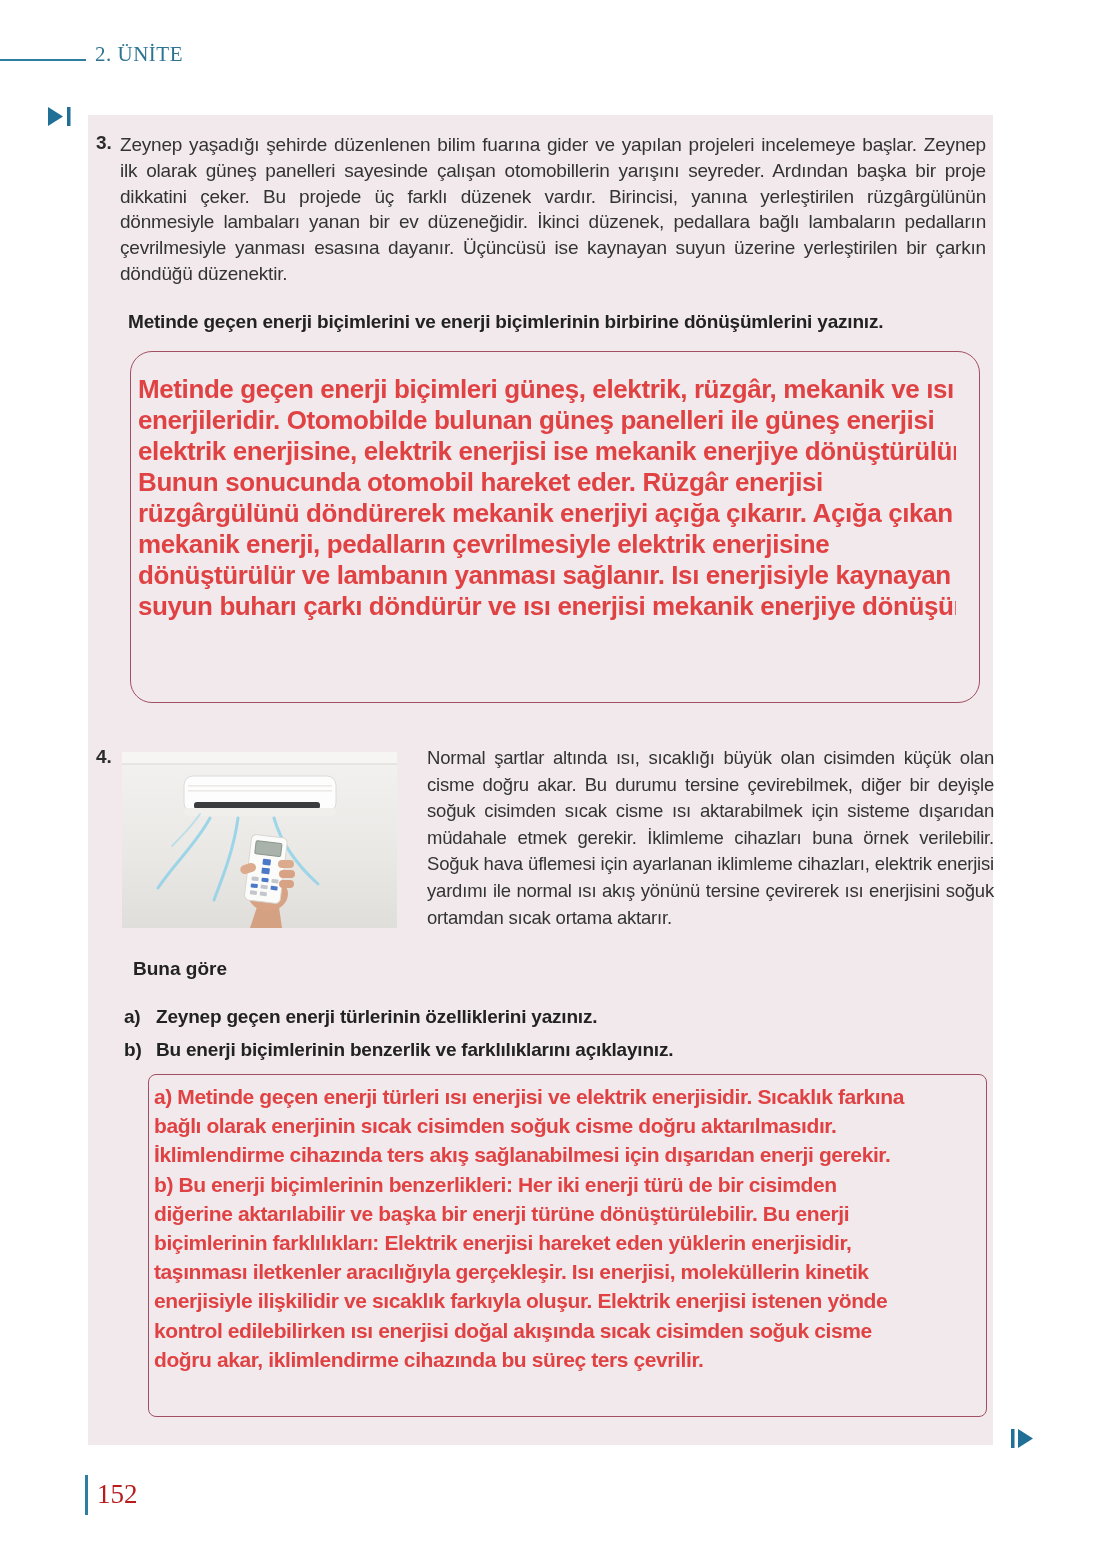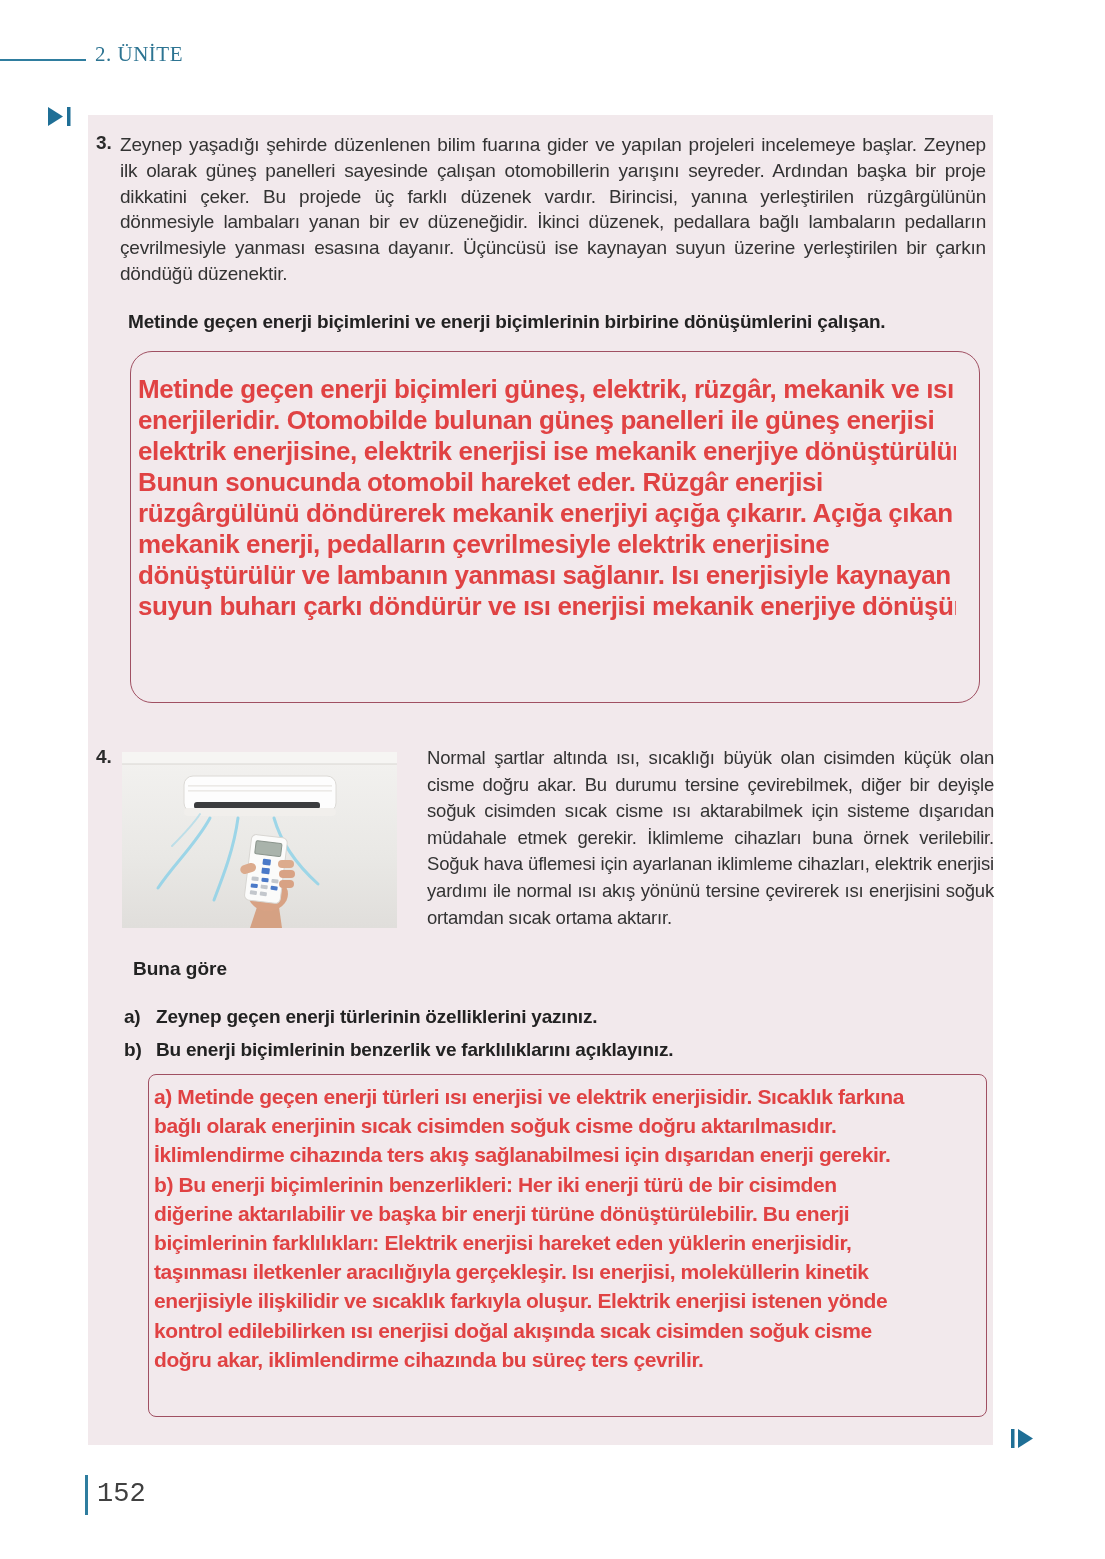--- a/index.html
+++ b/index.html
@@ -72,41 +72,41 @@
     font-size:19px;font-weight:bold;color:#222222;letter-spacing:-0.2px;
   }
   .item-a{top:891px;}
   .item-b{top:924px;}
   .sub-item .lbl{width:20px;flex:0 0 auto;}
 
   
   .page-rule{position:absolute;left:85px;top:1475px;width:3px;height:40px;background:#2f7d9f;}
   .page-number{
     position:absolute;left:97px;top:1479px;
-    font-family:Liberation Mono, monospace;font-size:27px;color:#404040;
+    font-family:Liberation Serif, serif;font-size:27px;color:#b91c1c;
   }
 </style>
 </head>
 <body>
 
 <div id="page">
 
   <div class="header-rule"></div>
   <div class="unit-label">2. ÜNİTE</div>
 
   <svg class="marker-top" viewBox="0 0 27 19">
     <polygon points="0,0 15,9.5 0,19" fill="#1f6f96"></polygon>
     <rect x="19" y="0" width="3.5" height="19" fill="#1f6f96"></rect>
   </svg>
 
   <div class="content">
 
     <div class="q-number q3-number">3.</div>
     <div class="q3-text">Zeynep yaşadığı şehirde düzenlenen bilim fuarına gider ve yapılan projeleri incelemeye başlar. Zeynep ilk olarak güneş panelleri sayesinde çalışan otomobillerin yarışını seyreder. Ardından başka bir proje dikkatini çeker. Bu projede üç farklı düzenek vardır. Birincisi, yanına yerleştirilen rüzgârgülünün dönmesiyle lambaları yanan bir ev düzeneğidir. İkinci düzenek, pedallara bağlı lambaların pedalların çevrilmesiyle yanması esasına dayanır. Üçüncüsü ise kaynayan suyun üzerine yerleştirilen bir çarkın döndüğü düzenektir.</div>
-    <div class="q3-prompt">Metinde geçen enerji biçimlerini ve enerji biçimlerinin birbirine dönüşümlerini çalışan.</div>
+    <div class="q3-prompt">Metinde geçen enerji biçimlerini ve enerji biçimlerinin birbirine dönüşümlerini yazınız.</div>
 
     <div class="answer-box answer-box1">
       <div class="answer-text answer1-text">Metinde geçen enerji biçimleri güneş, elektrik, rüzgâr, mekanik ve ısı
 enerjileridir. Otomobilde bulunan güneş panelleri ile güneş enerjisi
 elektrik enerjisine, elektrik enerjisi ise mekanik enerjiye dönüştürülür.
 Bunun sonucunda otomobil hareket eder. Rüzgâr enerjisi
 rüzgârgülünü döndürerek mekanik enerjiyi açığa çıkarır. Açığa çıkan
 mekanik enerji, pedalların çevrilmesiyle elektrik enerjisine
 dönüştürülür ve lambanın yanması sağlanır. Isı enerjisiyle kaynayan
 suyun buharı çarkı döndürür ve ısı enerjisi mekanik enerjiye dönüşür.</div>

